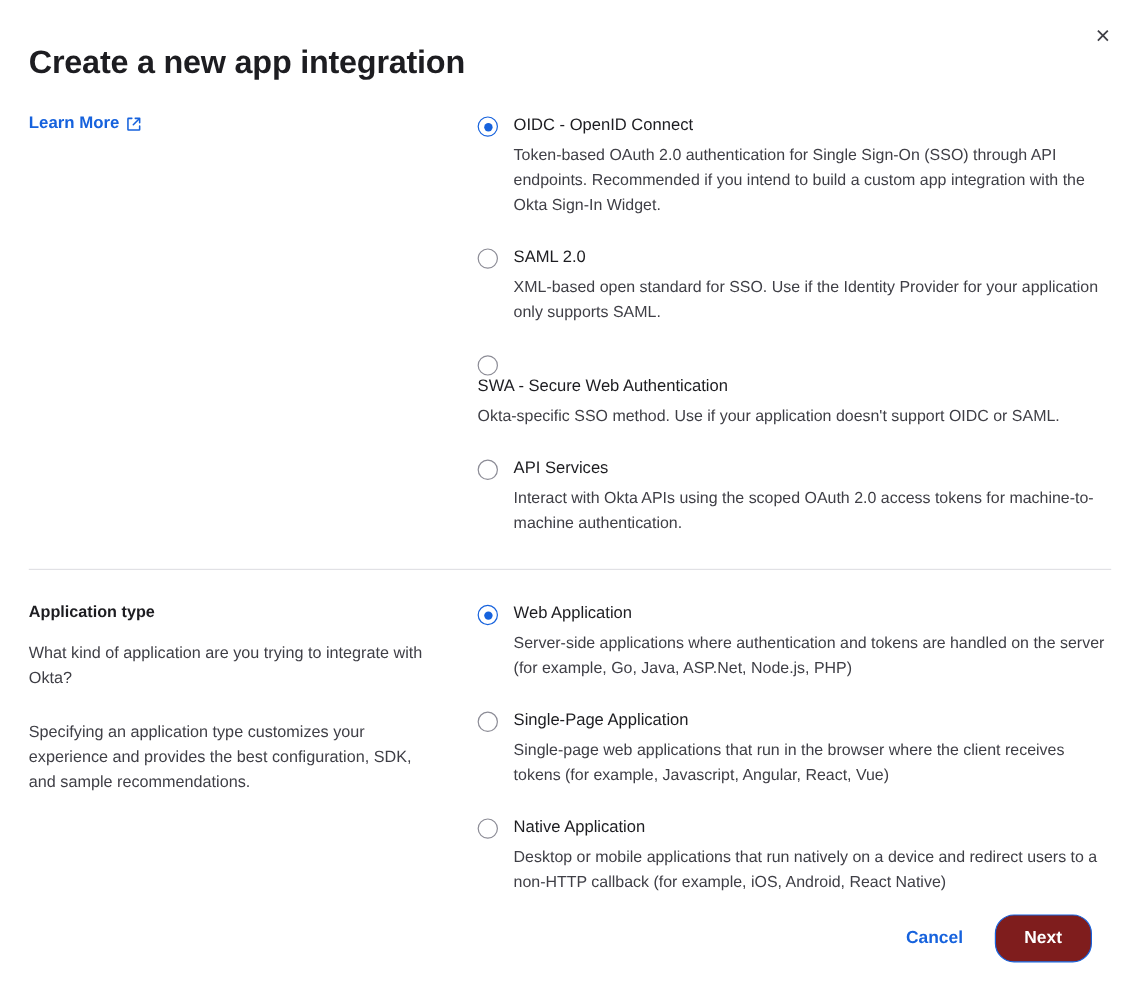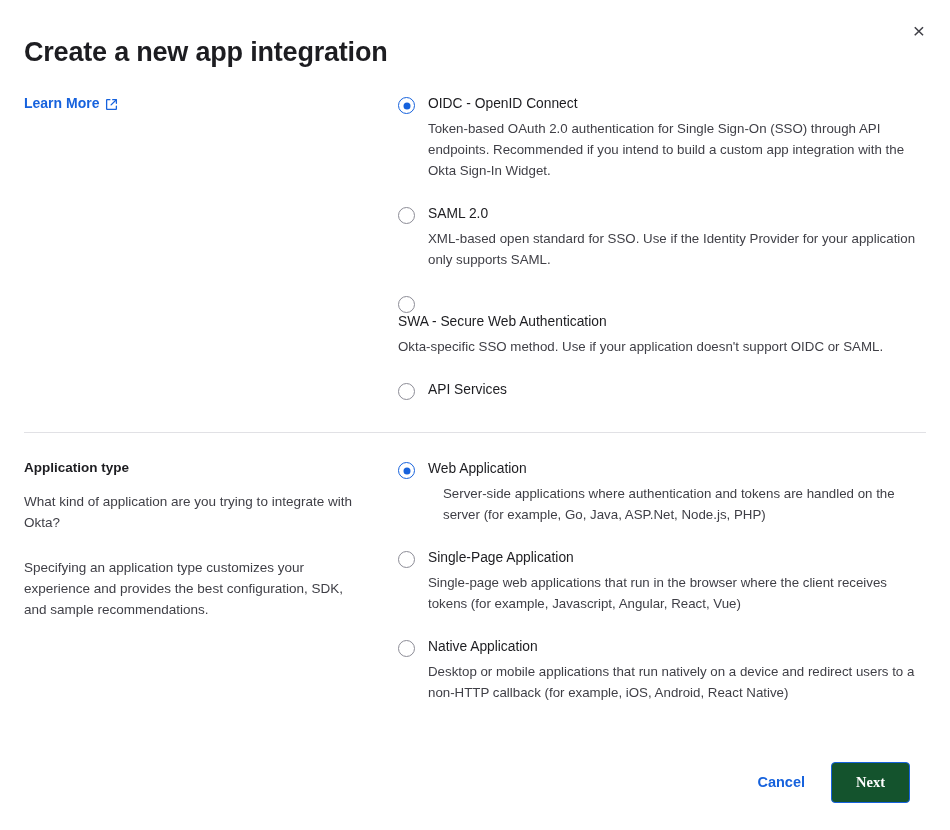--- a/index.html
+++ b/index.html
@@ -166,29 +166,29 @@
     background: transparent;
     border: none;
     color: #1662dd;
     font-size: 14.5px;
     font-weight: bold;
     cursor: pointer;
     padding: 10px 8px;
     font-family: "Liberation Sans", sans-serif;
   }
   .btn-next {
-    background: #14532d;
+    background: #7f1d1d;
     border: 1px solid #1662dd;
     color: #ffffff;
     font-size: 14.5px;
     font-weight: bold;
-    border-radius: 4px;
+    border-radius: 16px;
     padding: 11px 24px;
     cursor: pointer;
-    font-family: Liberation Serif, serif;
+    font-family: Liberation Sans, sans-serif;
   }
 </style>
 </head>
 <body>
 
 <div class="modal">
 
   <button class="close-btn">×</button>
 
   <h1 class="modal-title">Create a new app integration</h1>
@@ -229,41 +229,42 @@
         <span class="radio-body">
           <span class="radio-title" style="display:block;">SWA - Secure Web Authentication</span>
           <span class="radio-desc" style="display:block;">Okta-specific SSO method. Use if your application doesn't support OIDC or SAML.</span>
         </span>
       </div>
 
       <div class="radio-option" style="margin-top:24px;">
         <span class="radio-circle"></span>
         <span class="radio-body">
           <span class="radio-title" style="display:block;">API Services</span>
+          <span class="radio-desc" style="display:block;">Interact with Okta APIs using the scoped OAuth 2.0 access tokens for machine-to-machine authentication.</span>
         </span>
       </div>
 
     </div>
   </div>
 
   <div class="divider"></div>
 
   <div class="section app-type">
     <div class="section-left">
       <div class="section-label">Application type</div>
       <p class="helper-text">What kind of application are you trying to integrate with Okta?</p>
       <p class="helper-text">Specifying an application type customizes your experience and provides the best configuration, SDK, and sample recommendations.</p>
     </div>
     <div class="section-right">
 
       <div class="radio-option selected">
         <span class="radio-circle"></span>
         <span class="radio-body">
           <span class="radio-title" style="display:block;">Web Application</span>
-          <span class="radio-desc" style="display:block;margin-left:15px;">Server-side applications where authentication and tokens are handled on the server (for example, Go, Java, ASP.Net, Node.js, PHP)</span>
+          <span class="radio-desc" style="display:block;">Server-side applications where authentication and tokens are handled on the server (for example, Go, Java, ASP.Net, Node.js, PHP)</span>
         </span>
       </div>
 
       <div class="radio-option" style="margin-top:24px;">
         <span class="radio-circle"></span>
         <span class="radio-body">
           <span class="radio-title" style="display:block;">Single-Page Application</span>
           <span class="radio-desc" style="display:block;">Single-page web applications that run in the browser where the client receives tokens (for example, Javascript, Angular, React, Vue)</span>
         </span>
       </div>

